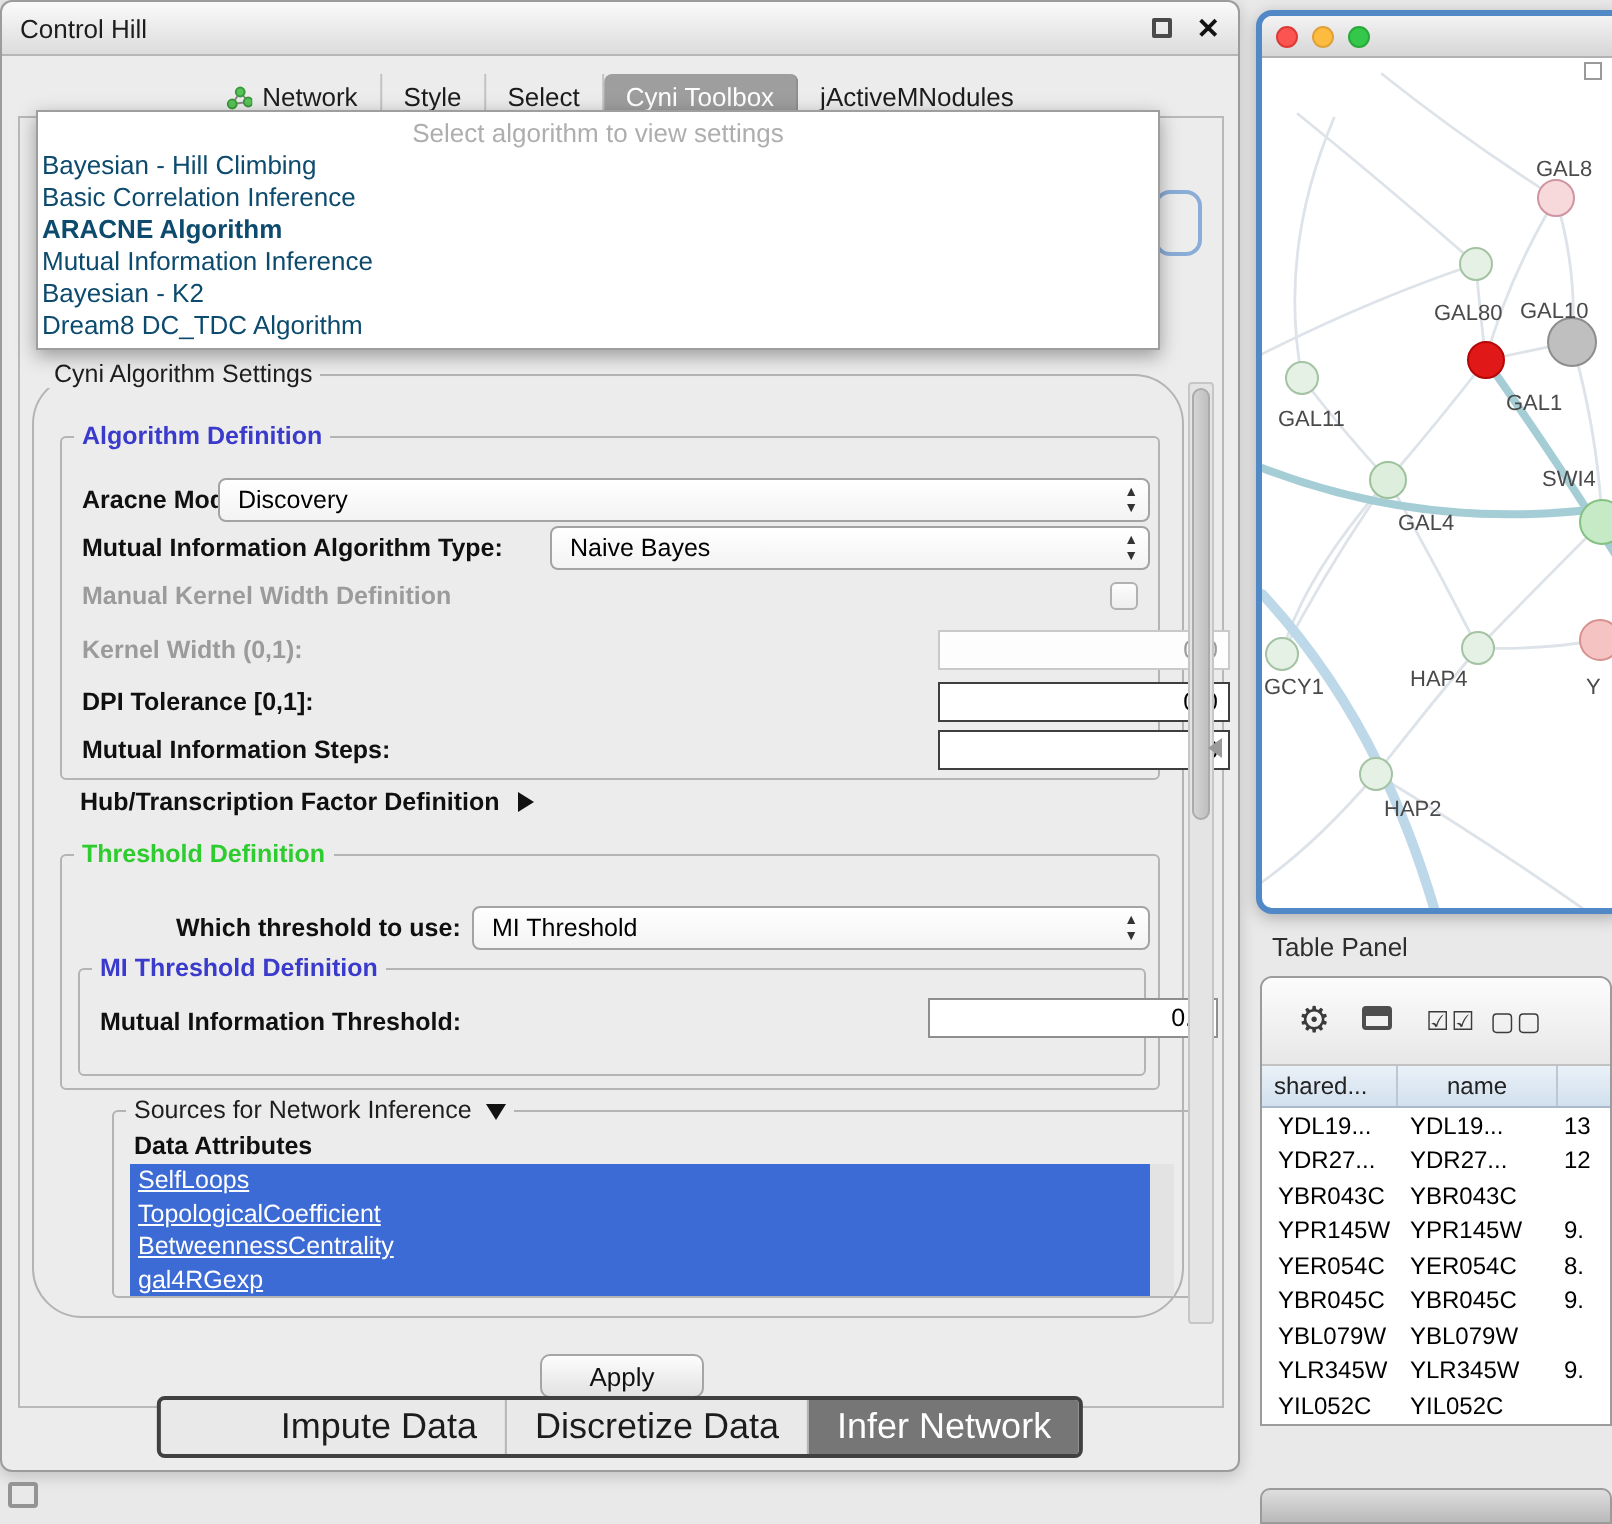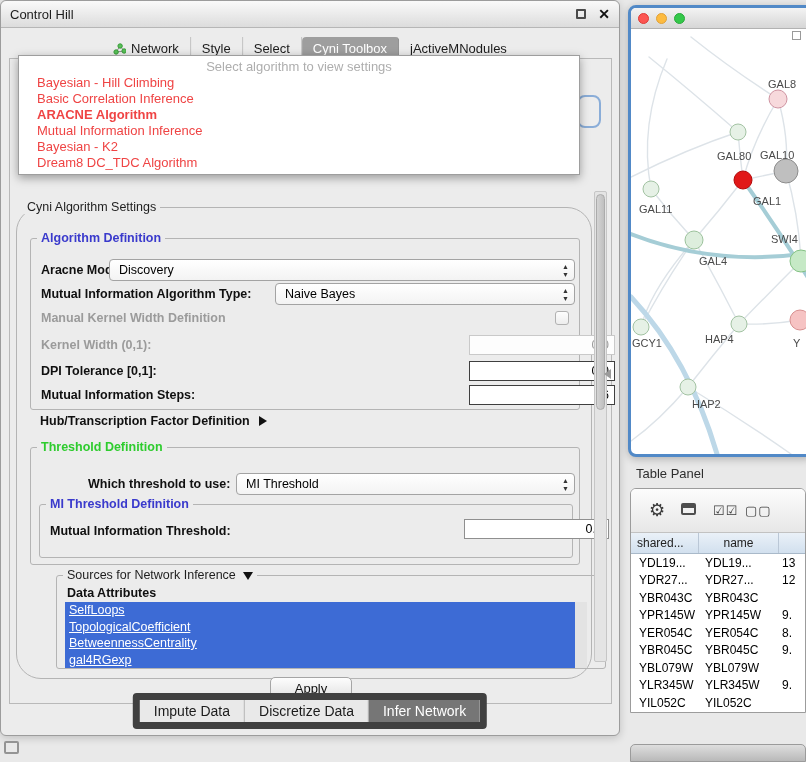--- a/index.html
+++ b/index.html
@@ -24,32 +24,32 @@
   .cp-content { position:absolute; left:8px; top:57px; width:603px; height:646px;
         border:1px solid #b9b9b9; background:#ececec; }
 
   .help-sliver { position:absolute; left:567px; top:36px; width:24px; height:33px; border:2px solid #8aadd8;
         border-radius:8px; background:#ededed; z-index:1; }
 
   
   .popup { position:absolute; left:17px; top:54px; width:562px; background:#fff; border:1px solid #9e9e9e;
         box-shadow:0 3px 9px rgba(0,0,0,.35); z-index:30; font-size:13px; padding:2px 0 3px 0; }
   .dd-header { color:#aeaeae; text-align:center; height:17px; line-height:17px; }
-  .dd-item { height:16px; line-height:16px; padding-left:18px; color:#ef4444; white-space:nowrap; }
+  .dd-item { height:16px; line-height:16px; padding-left:2px; color:#0c4a6e; white-space:nowrap; }
   .dd-bold { font-weight:bold; }
 
   
   .fs { position:absolute; border:1px solid #b4b4b4; border-radius:3px; }
   .fs-legend { position:absolute; top:-8px; left:6px; background:#ececec; padding:0 4px; font-size:12.5px;
         font-weight:bold; white-space:nowrap; }
   .legend-plain { font-weight:normal; color:#1e1e1e; }
   .legend-blue { color:#3a3acc; }
   .legend-green { color:#2ecc2e; }
 
-  #fs-main  { left:6px;  top:148px; width:576px; height:472px;border-radius:25px; }
+  #fs-main  { left:6px;  top:128px; width:576px; height:472px;border-radius:25px; }
   #fs-alg   { left:13px; top:30px;  width:550px; height:172px; }
   #fs-thresh{ left:13px; top:239px; width:550px; height:118px; }
   #fs-mi    { left:8px;  top:56px;  width:534px; height:54px; }
   #fs-src   { left:13px; top:367px; width:550px; height:94px;margin-left:26px; }
 
   .blbl { position:absolute; font-size:12.5px; font-weight:bold; color:#101010; white-space:nowrap; }
   .blbl.disabled { color:#9b9b9b; }
 
   .combo { position:absolute; height:22px; background:linear-gradient(#ffffff,#f3f3f3); border:1px solid #a3a3a3;
         border-radius:4px; font-size:12.5px; display:flex; align-items:center; padding-left:9px; color:#000; }
@@ -78,21 +78,21 @@
   .scrollbar { position:absolute; left:584px; top:132px; width:13px; height:471px; background:#e4e4e4;
         border:1px solid #c6c6c6; border-radius:2px; }
   .scroll-thumb { position:absolute; left:1px; top:2px; width:9px; height:216px;
         background:linear-gradient(90deg,#d4d4d4,#bfbfbf); border:1px solid #ababab; border-radius:5px; }
 
   .apply-btn { position:absolute; left:260px; top:618px; width:82px; height:22px; border:1px solid #a5a5a5;
         border-radius:5px; background:linear-gradient(#fdfdfd,#e2e2e2); font-size:13px; color:#111;
         display:flex; align-items:center; justify-content:center; }
 
   .cp-bottom-tabs { position:absolute; bottom:6px; left:50%; transform:translateX(-50%); display:flex;
-        border:7px solid #404040; border-radius:4px; overflow:hidden; background:#e9e9e9; font-size:14px; white-space:nowrap; }
+        border:2px solid #404040; border-radius:4px; overflow:hidden; background:#e9e9e9; font-size:18px; white-space:nowrap;padding-left:46px; }
   .btab { padding:3px 14px; color:#1c1c1c; }
   .btab:not(:last-child){ border-right:1px solid #b5b5b5; }
   .btab.selected { background:#767676; color:#fff; }
 
   .splitter-arrow { position:absolute; left:604px; top:369px; width:0; height:0;
         border-top:5px solid transparent; border-bottom:5px solid transparent; border-right:7px solid #9a9a9a; }
 
   
   #nw { position:absolute; left:628px; top:5px; width:185px; height:452px; border:3px solid #5189c7;
         border-radius:8px; background:#fff; box-shadow:0 2px 8px rgba(0,0,0,.25); overflow:hidden; }

